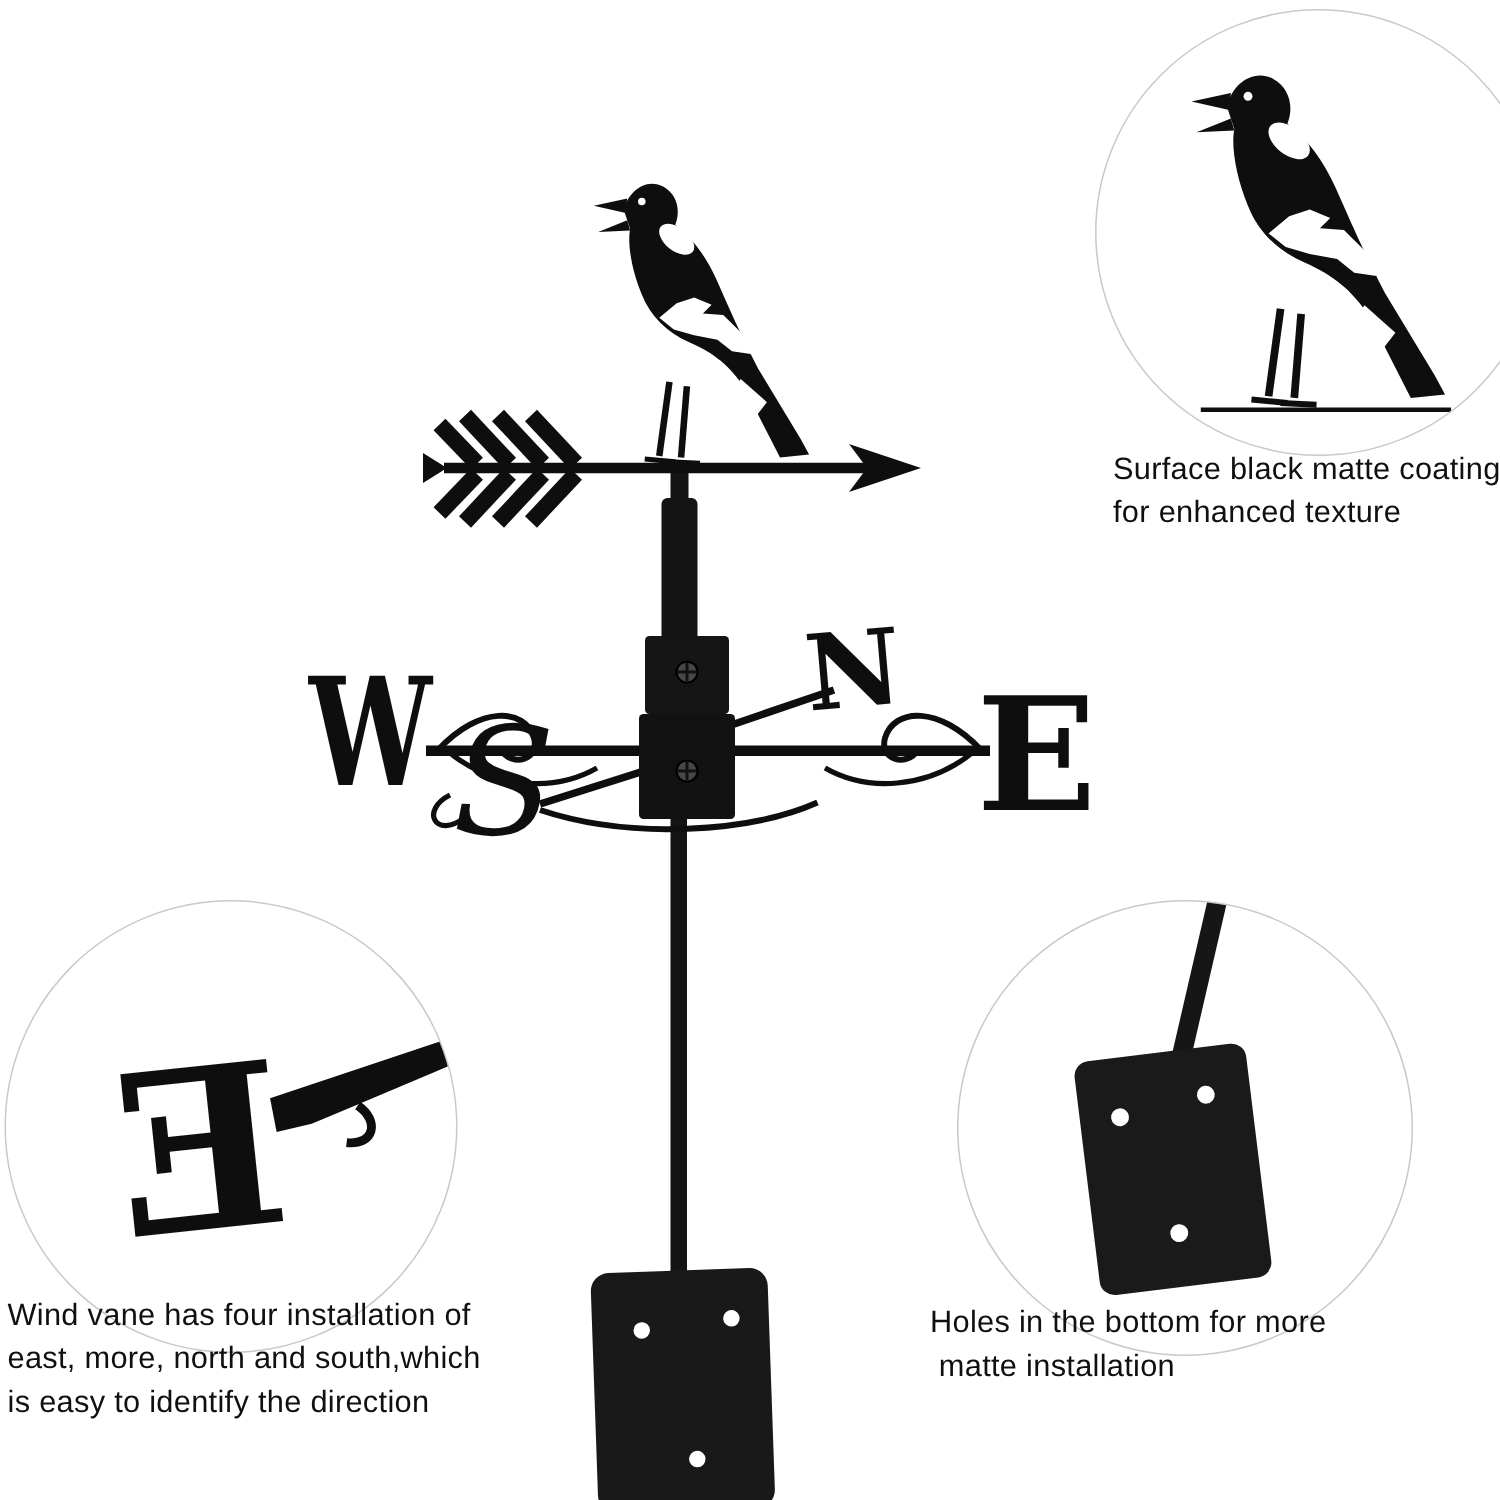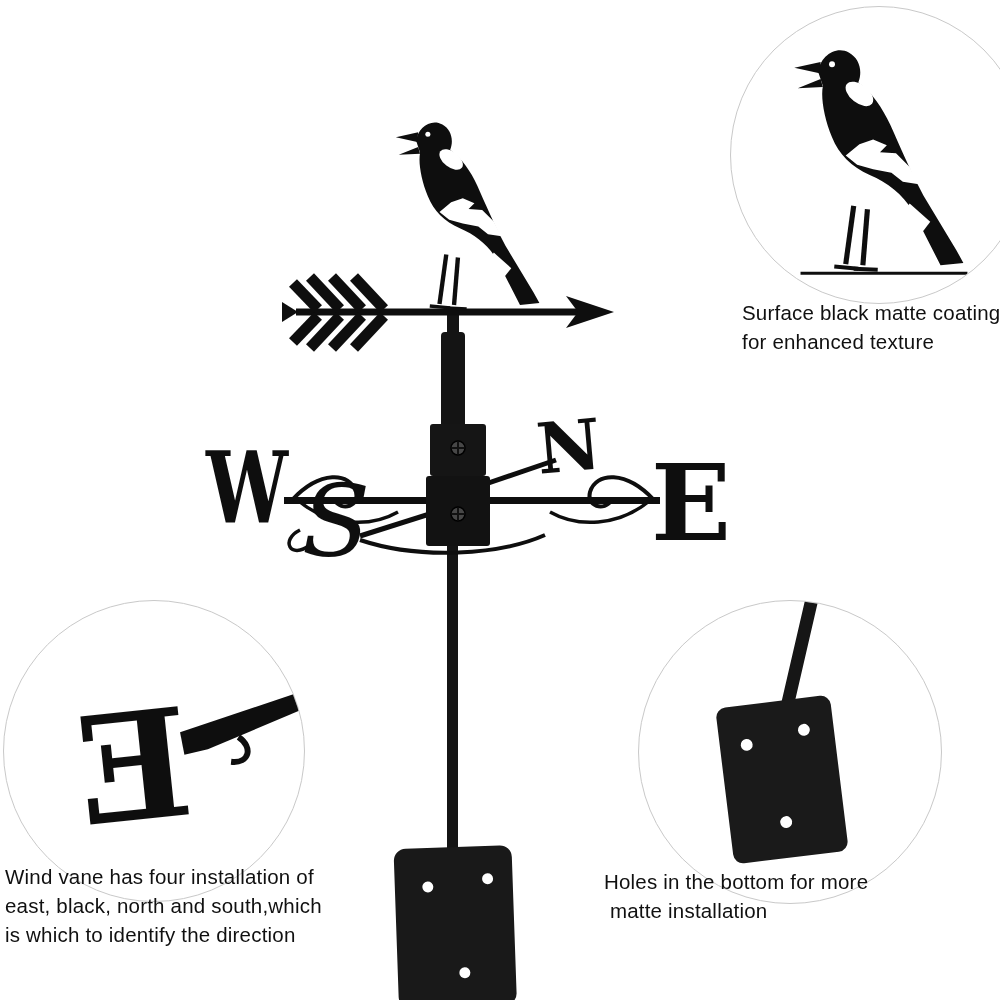--- a/index.html
+++ b/index.html
@@ -127,33 +127,33 @@
     <svg viewBox="0 0 302 302">
       <g transform="rotate(-6 150 160)">
         <text transform="translate(130,218) scale(-1,1)" text-anchor="middle" font-size="150" font-family="DejaVu Serif, Liberation Serif, serif" font-weight="bold" fill="#0e0e0e">E</text>
         <polygon points="180,135 302,108 302,126 236,146 206,155 182,158" fill="#0e0e0e"></polygon>
         <path d="M 238 146 C 252 158 246 174 228 170" stroke="#0e0e0e" stroke-width="6" fill="none"></path>
       </g>
     </svg>
   </div>
   <div class="caption" style="left:5px; top:862px; width:330px;">
     <div>Wind vane has four installation of</div>
-    <div>east, black, north and south,which</div>
-    <div>is which to identify the direction</div>
+    <div>east, more, north and south,which</div>
+    <div>is easy to identify the direction</div>
   </div>
 
   <div class="detail-circle" style="left:638px; top:600px; width:304px; height:304px;">
     <svg viewBox="0 0 304 304">
       <rect x="144" y="-30" width="13" height="140" rx="6" fill="#161616" transform="rotate(13 150 100)"></rect>
       <g transform="rotate(-7 150 180)">
         <rect x="86" y="100" width="116" height="158" rx="10" fill="#1a1a1a"></rect>
         <circle cx="113" cy="140" r="6" fill="#ffffff"></circle>
         <circle cx="172" cy="132" r="6" fill="#ffffff"></circle>
         <circle cx="143" cy="222" r="6" fill="#ffffff"></circle>
       </g>
     </svg>
   </div>
-  <div class="caption" style="left:604px; top:867px; width:300px;">
+  <div class="caption" style="left:620px; top:867px; width:300px;">
     <div>Holes in the bottom for more</div>
     <div> matte installation</div>
   </div>
 
 </div>
 
 </body></html>

